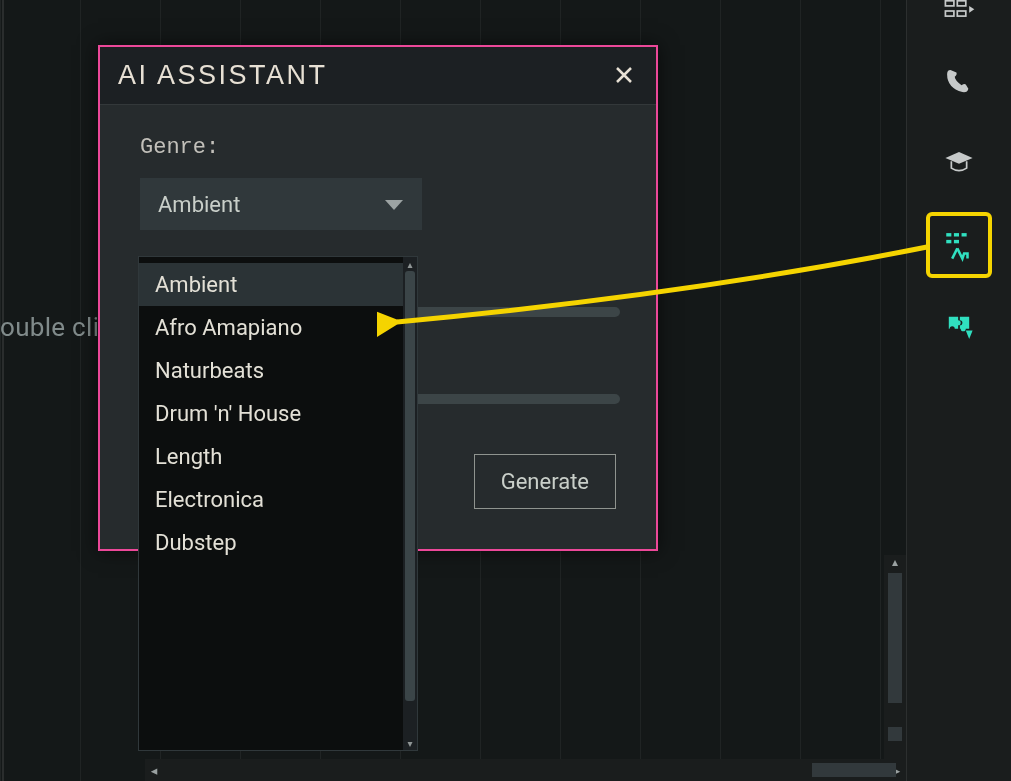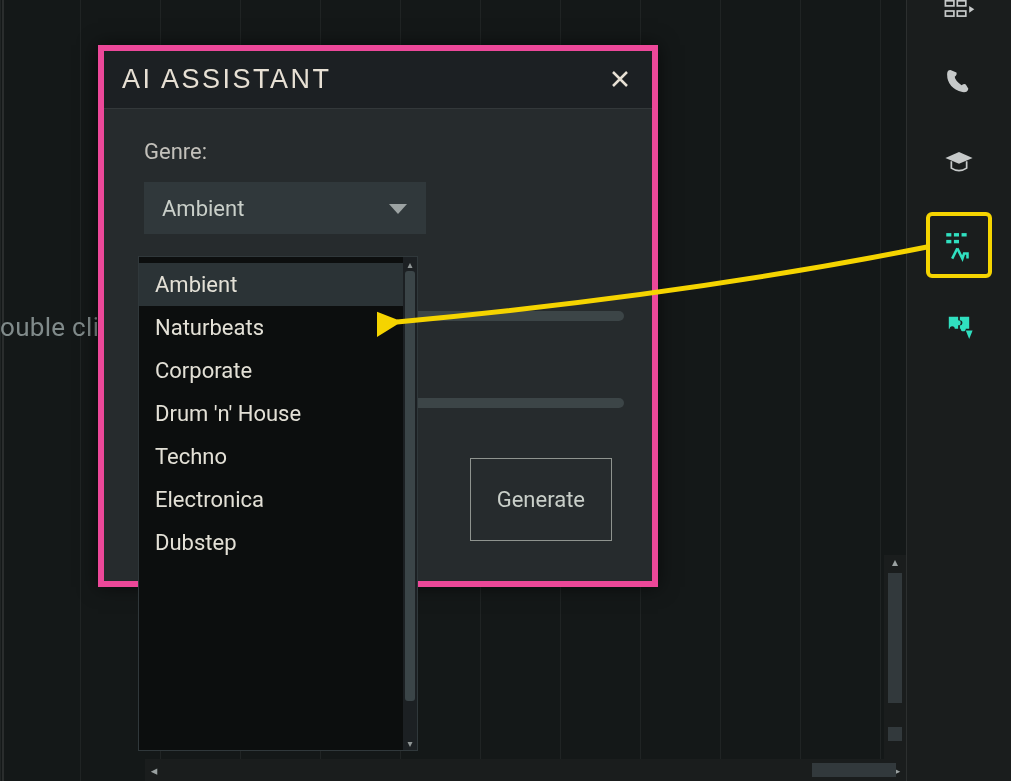--- a/index.html
+++ b/index.html
@@ -60,35 +60,35 @@
     background:#1a1d1d;display:flex;flex-direction:column;align-items:center;
   }
   .vscroll .arrow{height:18px;color:#9aa1a1;font-size:12px;}
   .vscroll .track{flex:1;width:14px;position:relative;}
   .vscroll .thumb{position:absolute;top:0;width:14px;height:130px;background:#32393c;}
   .vscroll .thumb2{position:absolute;bottom:18px;width:14px;height:14px;background:#32393c;}
 
   
   .modal{
     position:absolute;left:98px;top:45px;width:560px;background:#262b2d;
-    border:6px solid #ec4899;box-shadow:0 0 18px rgba(0,0,0,.6);
+    border:2px solid #ec4899;box-shadow:0 0 18px rgba(0,0,0,.6);
   }
   .modal-header{
     height:58px;display:flex;align-items:center;justify-content:space-between;
     padding:0 18px;background:#1c2023;border-bottom:1px solid #33383a;
   }
   .modal-header .title{
     font-family:"Arial Narrow","Segoe UI",sans-serif;
     font-stretch:condensed;
     color:#e7e0d4;font-size:27px;letter-spacing:2.5px;font-weight:400;
   }
   .close{color:#e7e0d4;font-size:26px;cursor:pointer;line-height:1;padding:4px;}
 
   .modal-body{padding:30px 40px 40px;}
-  .label{color:#c2c0ba;font-size:22px;margin-bottom:18px;}
+  .label{color:#c2c0ba;font-size:22px;margin-bottom:18px;font-family:Liberation Mono, monospace;}
 
   .select{
     position:relative;width:282px;height:52px;background:#30383b;
     display:flex;align-items:center;justify-content:space-between;
     padding:0 18px;color:#c9cfc9;font-size:22px;cursor:pointer;
   }
   .select .caret{color:#9ca3a3;}
   .select .caret svg{width:20px;height:14px;fill:#9ca3a3;}
 
   .slider-row{margin-top:40px;}
@@ -102,21 +102,21 @@
   .slider.tempo .handle{left:82px;}
   .slider.length .handle{left:46px;}
 
   .footer-row{
     margin-top:50px;display:flex;align-items:center;justify-content:space-between;
   }
   .powered{color:#9d9a92;font-size:22px;}
   .powered a{color:#3ac7b0;text-decoration:underline;}
   .gen-btn{
     border:1.5px solid #8f948f;color:#c9cfc9;background:transparent;
-    font-size:22px;padding:28px 26px;cursor:pointer;
+    font-size:22px;padding:14px 26px;cursor:pointer;
   }
 
   
   .dropdown{
     position:absolute;left:138px;top:256px;width:280px;height:495px;
     background:#0c0e0e;border:1px solid #30383b;
     display:flex;
   }
   .dropdown .items{flex:1;overflow:hidden;padding:6px 0;}
   .dropdown .item{
@@ -245,24 +245,24 @@
         <span>Powered by </span><a href="#">Naturbeats</a>
       </div>
       <button class="gen-btn">Generate</button>
     </div>
   </div>
 </div>
 
 <div class="dropdown">
   <div class="items" id="genre-items">
       <div class="item selected">Ambient</div>
+      <div class="item">Afro Amapiano</div>
       <div class="item">Naturbeats</div>
-      <div class="item">Corporate</div>
       <div class="item">Drum 'n' House</div>
-      <div class="item">Techno</div>
+      <div class="item">Length</div>
       <div class="item">Electronica</div>
       <div class="item">Dubstep</div>
     </div>
   <div class="scrollbar">
     <div class="sarrow top">▴</div>
     <div class="sthumb"></div>
     <div class="sarrow bot">▾</div>
   </div>
 </div>
 

